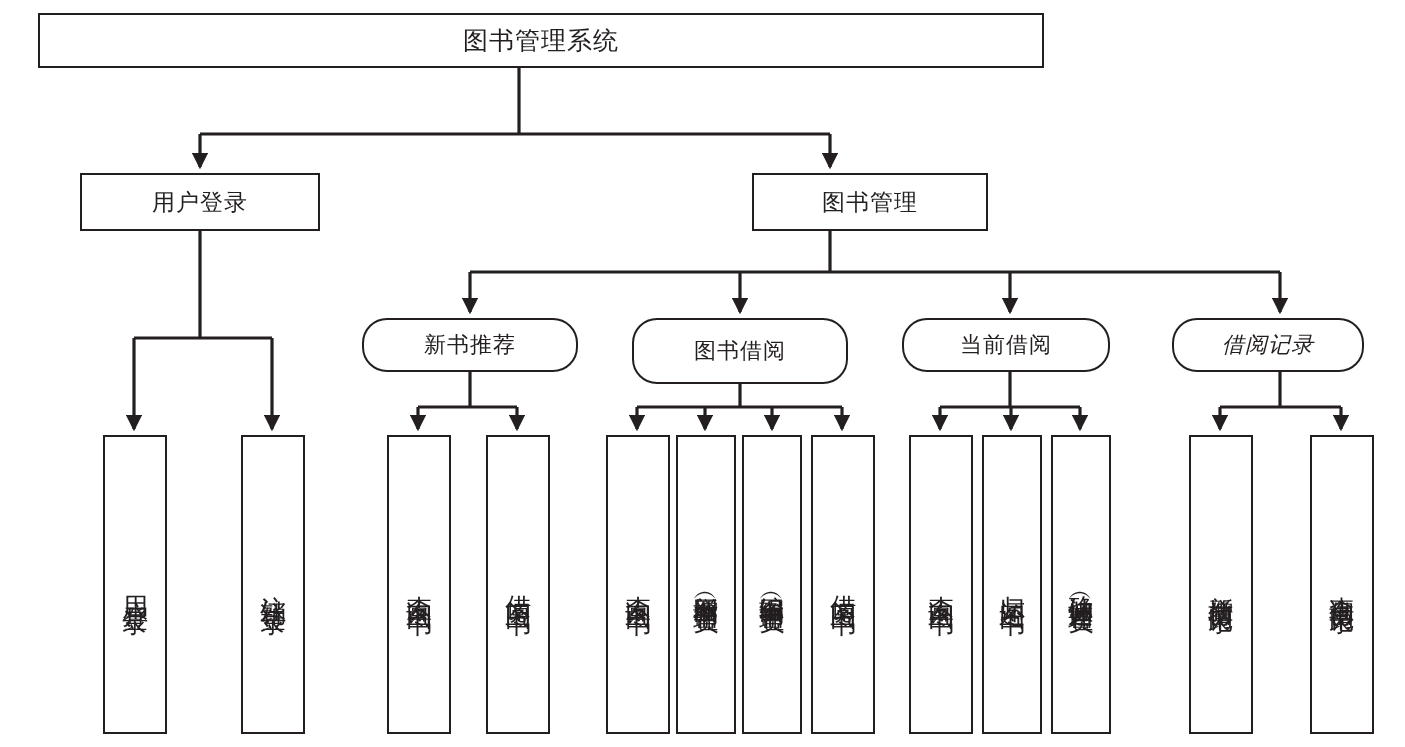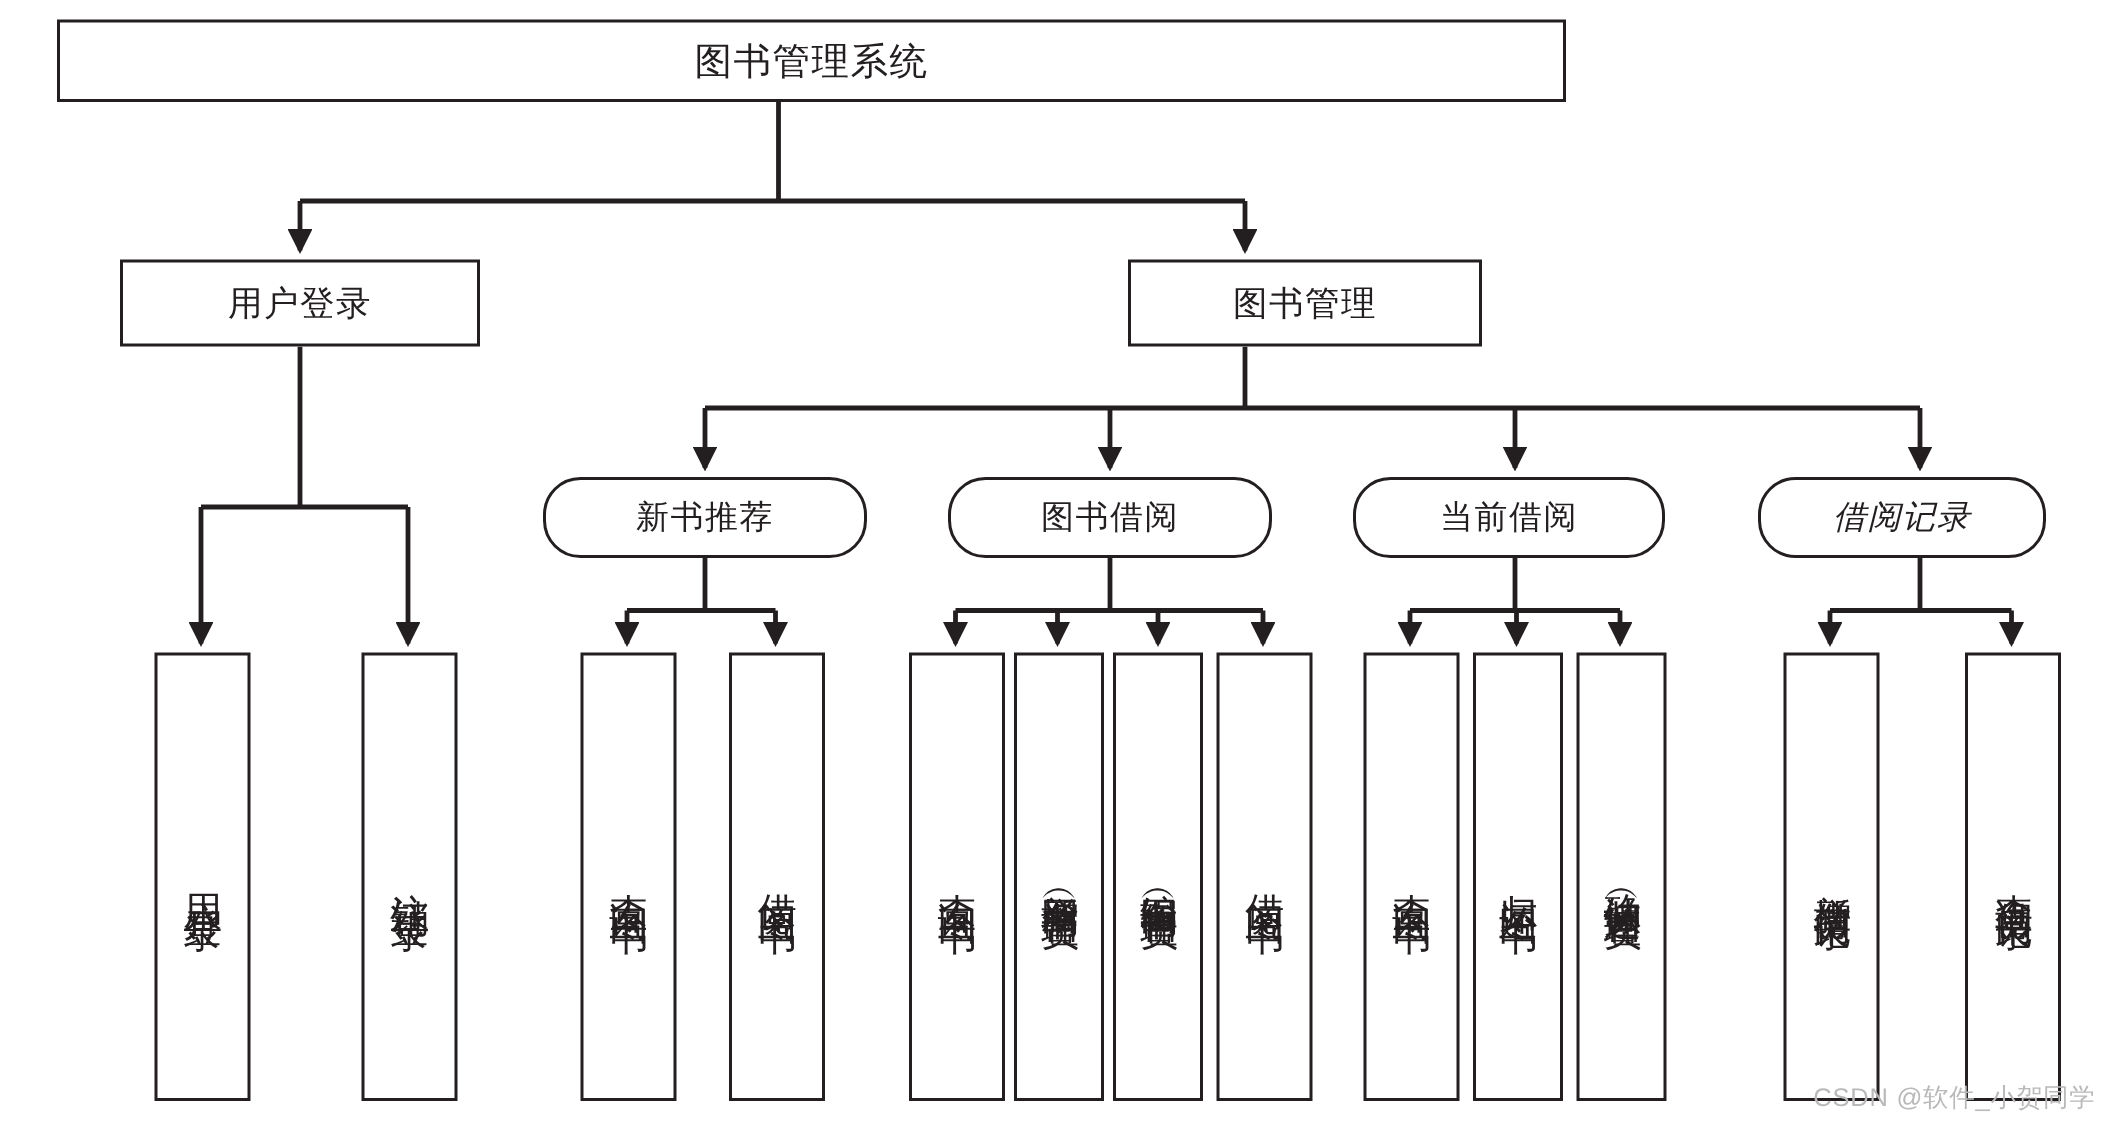--- a/index.html
+++ b/index.html
@@ -130,21 +130,21 @@
   <div class="node lvl1" style="left:80px;top:173px;width:240px;height:58px;">
     <span>用户登录</span>
   </div>
   <div class="node lvl1" style="left:712px;top:173px;width:236px;height:58px;margin-left:40px;">
     <span>图书管理</span>
   </div>
 
   <div class="node lvl2" style="left:362px;top:318px;width:216px;height:54px;">
     <span>新书推荐</span>
   </div>
-  <div class="node lvl2" style="left:632px;top:318px;width:216px;height:54px;">
+  <div class="node lvl2" style="left:632px;top:318px;width:216px;height:66px;">
     <span>图书借阅</span>
   </div>
   <div class="node lvl2" style="left:902px;top:318px;width:208px;height:54px;">
     <span>当前借阅</span>
   </div>
   <div class="node lvl2" style="left:1172px;top:318px;width:192px;height:54px;font-style:italic;">
     <span>借阅记录</span>
   </div>
 
   <div class="node leaf" style="left:103px;top:435px;width:64px;height:299px;">
@@ -184,15 +184,14 @@
     <span class="vtext" style="font-size:25px;letter-spacing:2px;">确认归还（管理员）</span>
   </div>
 
   <div class="node leaf" style="left:1189px;top:435px;width:64px;height:299px;">
     <span class="vtext" style="font-size:25px;letter-spacing:3px;">新增借阅记录</span>
   </div>
   <div class="node leaf" style="left:1310px;top:435px;width:64px;height:299px;">
     <span class="vtext" style="font-size:25px;letter-spacing:3px;">查询借阅记录</span>
   </div>
 
-  <div class="watermark">CSDN @软件_小贺同学</div>
 
 </div>
 
 </body></html>

